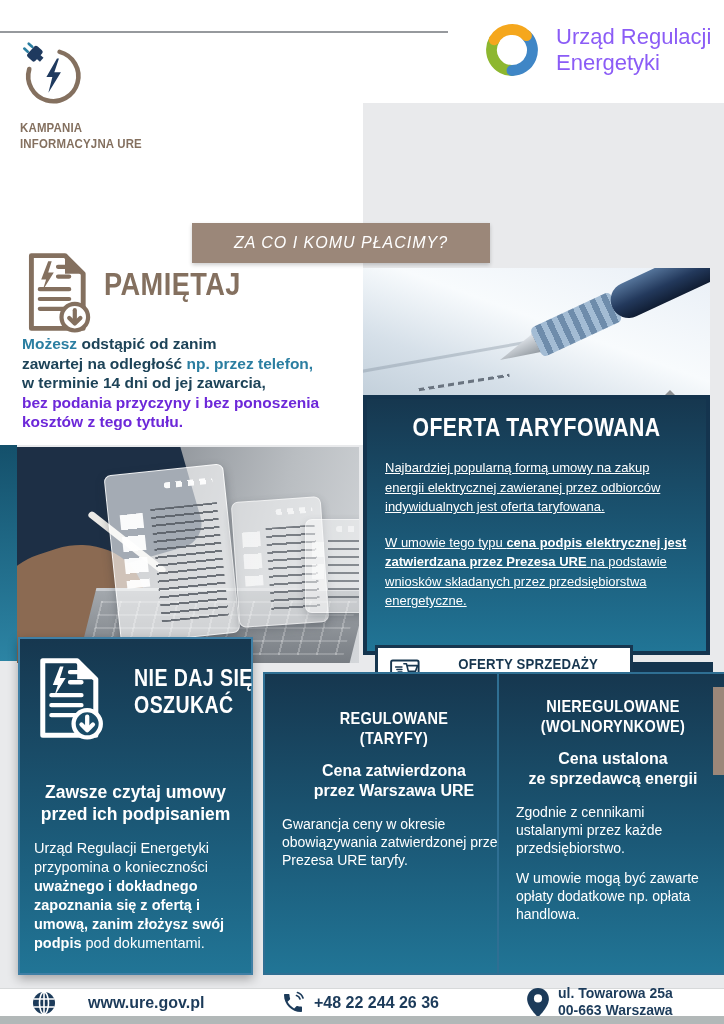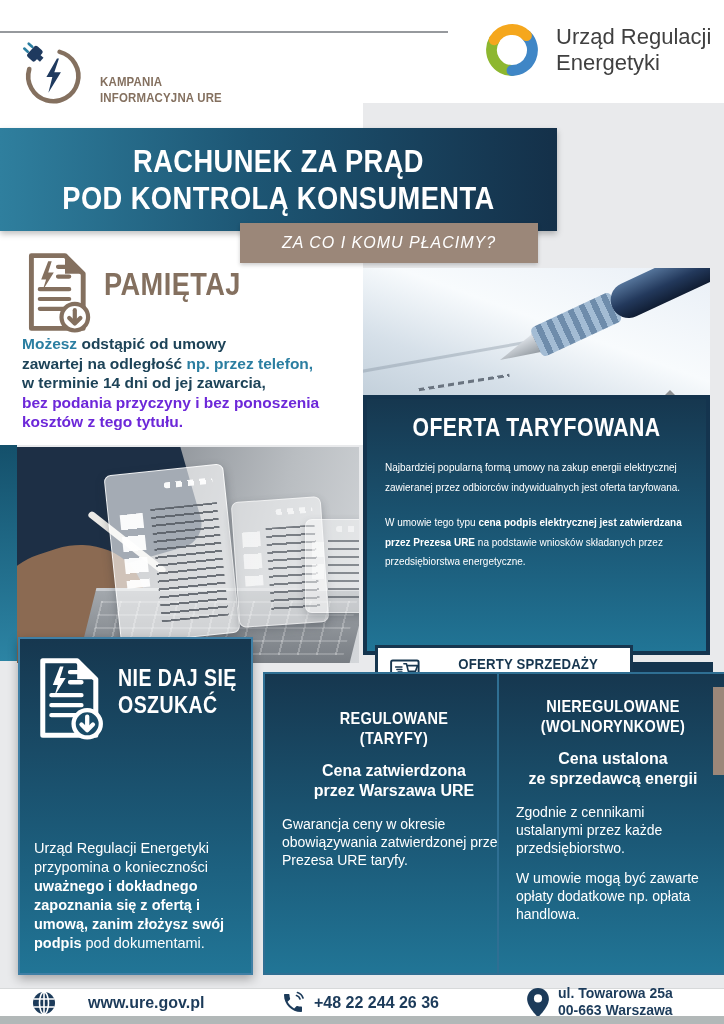--- a/index.html
+++ b/index.html
@@ -7,34 +7,34 @@
     position:relative;width:724px;height:1024px;margin:0 auto;
     background:#ffffff;overflow:hidden;
     font-family:"Liberation Sans",sans-serif;
   }
   .abs{position:absolute;}
   
   .bg-gray-right{left:363px;top:103px;width:361px;height:921px;background:#e9eaec;}
   .bg-gray-left{left:0;top:445px;width:363px;height:579px;background:#e9eaec;}
   
   .header-line{left:0;top:31px;width:448px;height:2px;background:#96999d;}
-  .campaign{left:20px;top:40px;display:flex;align-items:flex-end;gap:14px;}
+  .campaign{left:20px;top:40px;display:flex;align-items:flex-start;gap:14px;flex-direction:column;}
   .campaign-text{color:#84705f;font-weight:bold;font-size:13px;line-height:16px;
     transform:scaleX(0.88);transform-origin:left center;letter-spacing:.2px;}
   .org{left:480px;top:18px;display:flex;align-items:center;gap:12px;}
-  .org-text{color:#404040;font-size:22px;line-height:26px;}
+  .org-text{color:#8b5cf6;font-size:22px;line-height:26px;}
   
   .banner{left:0;top:128px;width:557px;height:103px;
     background:linear-gradient(90deg,#2f7f9e 0%,#1d5674 45%,#143049 100%);
     display:flex;flex-direction:column;justify-content:center;
     box-shadow:0 3px 6px rgba(0,0,0,.25);}
   .banner .t{color:#fff;font-weight:bold;font-size:31px;line-height:37px;text-align:center;
     transform:scaleX(0.88);letter-spacing:.5px;white-space:nowrap;}
   .subtitle-bar{left:192px;top:223px;width:298px;height:40px;background:#9b8779;
-    display:flex;align-items:center;justify-content:center;box-shadow:0 2px 4px rgba(0,0,0,.2);margin-left:48px;}
+    display:flex;align-items:center;justify-content:center;box-shadow:0 2px 4px rgba(0,0,0,.2);}
   .subtitle-bar span{color:#fff;font-style:italic;font-size:16px;letter-spacing:1px;font-weight:500;}
   
   .pamietaj-icon{left:20px;top:250px;}
   .pamietaj-h{left:104px;top:266px;color:#84705f;font-weight:bold;font-size:32px;
     transform:scaleX(0.85);transform-origin:left center;letter-spacing:.5px;}
   .pamietaj-body{left:22px;top:334px;width:340px;font-weight:bold;font-size:15.5px;line-height:19.5px;}
   .c-teal{color:#2b7ea1;} .c-navy{color:#1d4358;} .c-gray{color:#6d28d9;}
   
   .teal-strip{left:0;top:445px;width:17px;height:216px;
     background:linear-gradient(180deg,#14506b,#2c84a4);}
@@ -81,24 +81,24 @@
     background:repeating-linear-gradient(90deg,#6a7480 0 6px,transparent 6px 10px);}
   .pointer-up{left:655px;top:390px;width:0;height:0;
     border-left:15px solid transparent;border-right:15px solid transparent;
     border-bottom:15px solid #8d8f92;}
   
   .panel{background:linear-gradient(180deg,#16374f 0%,#1b5876 55%,#217596 100%);color:#fff;}
   .oferta-panel{left:363px;top:395px;width:347px;height:260px;border:4px solid #14344e;
     box-sizing:border-box;padding:10px 18px;}
   .oferta-h{font-weight:bold;font-size:25px;text-align:center;transform:scaleX(0.85);
     letter-spacing:.5px;margin:4px 0 10px;white-space:nowrap;}
-  .oferta-p{font-size:10px;line-height:19.5px;margin:16px 0 14px;}
+  .oferta-p{font-size:13px;line-height:19.5px;margin:16px 0 14px;text-decoration:underline;}
   .niedaj-panel{left:18px;top:637px;width:235px;height:338px;border:2px solid #3f7fa5;
     box-sizing:border-box;box-shadow:0 4px 10px rgba(0,0,0,.3);}
-  .niedaj-head{position:absolute;left:14px;top:16px;display:flex;gap:12px;align-items:flex-start;}
+  .niedaj-head{position:absolute;left:14px;top:16px;display:flex;gap:28px;align-items:flex-start;}
   .niedaj-h{color:#fff;font-weight:bold;font-size:23px;line-height:27px;margin-top:10px;
     transform:scaleX(0.85);transform-origin:left top;letter-spacing:.5px;white-space:nowrap;}
   .niedaj-sub{position:absolute;left:0;right:0;top:142px;text-align:center;
     font-weight:bold;font-size:17.5px;line-height:22px;}
   .niedaj-body{position:absolute;left:14px;right:12px;top:200px;
     font-size:14.5px;line-height:19px;}
   .bottom-panel{top:672px;width:262px;height:303px;border:2px solid #2f6f93;box-sizing:border-box;
     text-align:center;padding:12px 14px;}
   .bp-h{font-weight:bold;font-size:16.5px;line-height:20px;transform:scaleX(0.88);
     letter-spacing:.3px;margin-top:22px;white-space:nowrap;}
@@ -156,40 +156,36 @@
       <path d="M 50,82 A 32,32 0 0 1 22.3,34" fill="none" stroke="#8db72f" stroke-width="17" stroke-linecap="round"></path>
       <path d="M 72.6,27.4 A 32,32 0 0 1 50,82" fill="none" stroke="#3f86c6" stroke-width="17" stroke-linecap="round"></path>
       <path d="M 22.3,34 A 32,32 0 0 1 72.6,27.4" fill="none" stroke="#f5a71d" stroke-width="17" stroke-linecap="round"></path>
     </svg>
     <div class="org-text">
       <div>Urząd Regulacji</div>
       <div>Energetyki</div>
     </div>
   </div>
 
-  <div class="abs banner">
-    <div class="t">RACHUNEK ZA PRĄD</div>
-    <div class="t">POD KONTROLĄ KONSUMENTA</div>
-  </div>
   <div class="abs subtitle-bar">
     <span>ZA CO I KOMU PŁACIMY?</span>
   </div>
 
   <svg class="abs pamietaj-icon" width="76" height="84" viewBox="0 0 100 120" style="color:#84705f">
     <path d="M 12,8 H 60 L 86,34 V 112 H 12 Z" fill="none" stroke="currentColor" stroke-width="7" stroke-linejoin="round"></path>
     <polygon points="60,8 86,34 60,34" fill="currentColor"></polygon>
     <polygon points="36,16 26,42 33,42 28,58 44,32 36,32 41,16" fill="currentColor"></polygon>
     <path d="M 50,24 H 66 M 50,38 H 66 M 24,56 H 66 M 24,70 H 66 M 24,84 H 60" stroke="currentColor" stroke-width="6" stroke-linecap="round"></path>
     <circle cx="74" cy="96" r="19" fill="#ffffff" stroke="currentColor" stroke-width="6"></circle>
     <path d="M 74,86 V 103" stroke="currentColor" stroke-width="6" stroke-linecap="round"></path>
     <polyline points="66,97 74,105 82,97" fill="none" stroke="currentColor" stroke-width="6" stroke-linecap="round" stroke-linejoin="round"></polyline>
   </svg>
   <div class="abs pamietaj-h">PAMIĘTAJ</div>
   <div class="abs pamietaj-body">
-    <div><span class="c-teal">Możesz </span><span class="c-navy">odstąpić od umowy</span></div>
+    <div><span class="c-teal">Możesz </span><span class="c-navy">odstąpić od zanim</span></div>
     <div><span class="c-navy">zawartej na odległość </span><span class="c-teal">np. przez telefon,</span></div>
     <div class="c-navy">w terminie 14 dni od jej zawarcia,</div>
     <div class="c-gray">bez podania przyczyny i bez ponoszenia</div>
     <div class="c-gray">kosztów z tego tytułu.</div>
   </div>
 
   <div class="abs teal-strip"></div>
   <div class="abs photo-laptop">
     <div class="abs sleeve"></div>
     <div class="abs hand"></div>
@@ -241,20 +237,24 @@
         <polygon points="36,16 26,42 33,42 28,58 44,32 36,32 41,16" fill="currentColor"></polygon>
         <path d="M 50,24 H 66 M 50,38 H 66 M 24,56 H 66 M 24,70 H 66 M 24,84 H 60" stroke="currentColor" stroke-width="6" stroke-linecap="round"></path>
         <circle cx="74" cy="96" r="19" fill="#1a4c68" stroke="currentColor" stroke-width="6"></circle>
         <path d="M 74,86 V 103" stroke="currentColor" stroke-width="6" stroke-linecap="round"></path>
         <polyline points="66,97 74,105 82,97" fill="none" stroke="currentColor" stroke-width="6" stroke-linecap="round" stroke-linejoin="round"></polyline>
       </svg>
       <div class="niedaj-h">
         <div>NIE DAJ SIĘ</div>
         <div>OSZUKAĆ</div>
       </div>
+    </div>
+    <div class="niedaj-sub">
+      <div>Zawsze czytaj umowy</div>
+      <div>przed ich podpisaniem</div>
     </div>
     <div class="niedaj-body"><span>Urząd Regulacji Energetyki przypomina o konieczności </span><b>uważnego i dokładnego zapoznania się z ofertą i umową, zanim złożysz swój podpis</b><span> pod dokumentami.</span></div>
   </div>
 
   <div class="abs connector-h"></div>
   <div class="abs connector-v"></div>
   <div class="abs badge">
     <svg width="56" height="40" viewBox="0 0 130 90" style="color:#17364f">
       <rect x="16" y="6" width="86" height="60" rx="5" fill="none" stroke="currentColor" stroke-width="6"></rect>
       <rect x="4" y="70" width="110" height="10" rx="5" fill="currentColor"></rect>

